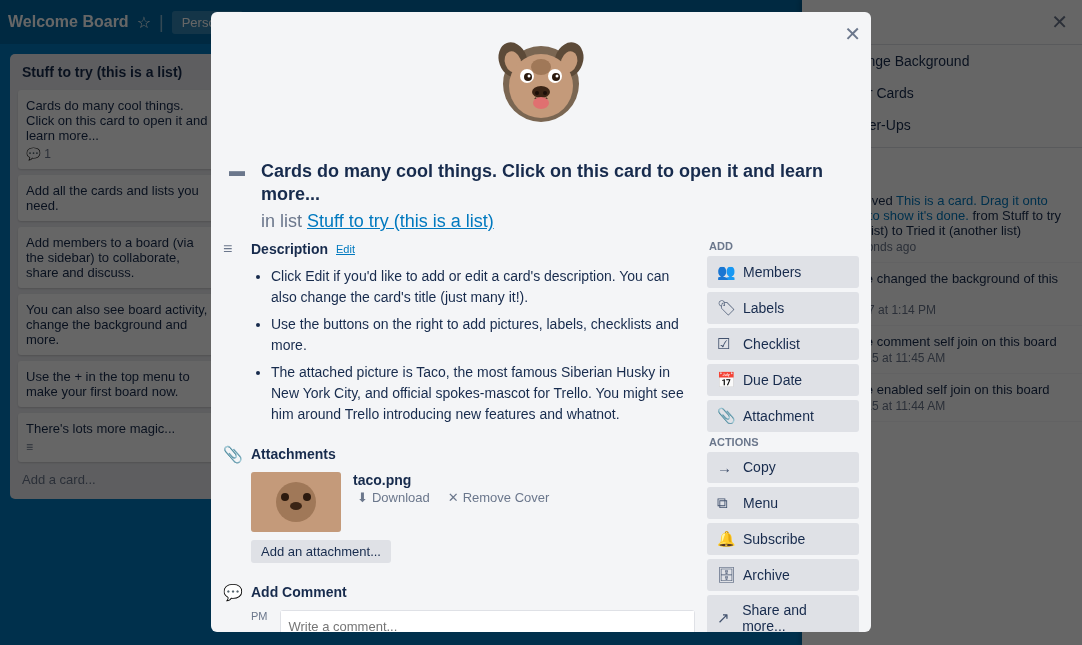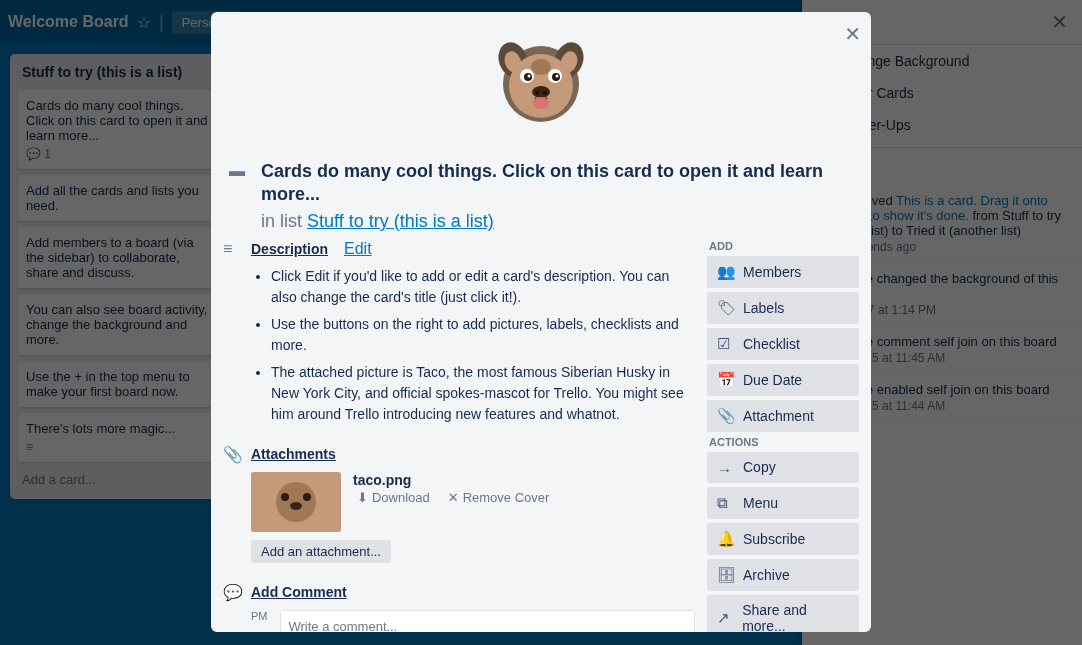--- a/index.html
+++ b/index.html
@@ -37,22 +37,22 @@
 
     
     .modal-body { display: flex; gap: 12px; padding: 0 12px 18px 12px; }
     .modal-main { flex: 1; }
     .modal-sidebar { width: 152px; flex-shrink: 0; }
 
     
     .section { margin-bottom: 20px; }
     .section-header { display: flex; align-items: center; gap: 8px; margin-bottom: 8px; }
     .section-icon { color: #6b778c; font-size: 16px; width: 20px; }
-    .section-title { font-size: 14px; font-weight: 700; color: #172b4d; text-decoration: underline; }
-    .section-edit-link { font-size: 16px; color: #0079bf; cursor: pointer; text-decoration: underline; margin-left: 8px; }
+    .section-title { font-size: 14px; font-weight: 700; color: #172b4d; }
+    .section-edit-link { font-size: 11px; color: #0079bf; cursor: pointer; text-decoration: underline; }
 
     
     .desc-content { padding-left: 28px; font-size: 14px; color: #172b4d; line-height: 1.5; }
     .desc-content ul { padding-left: 20px; }
     .desc-content li { margin-bottom: 6px; }
 
     
     .attachment-item { display: flex; gap: 12px; align-items: flex-start; padding-left: 28px; }
     .attachment-thumb { width: 90px; height: 60px; background: #dfe1e6; border-radius: 3px; display: flex; align-items: center; justify-content: center; overflow: hidden; flex-shrink: 0; }
     .attachment-info { flex: 1; }
@@ -178,21 +178,21 @@
         <div class="modal-main">
 
           <div class="section">
             <div class="section-header">
               <span class="section-icon">≡</span>
               <span class="section-title">Description</span>
               <a class="section-edit-link">Edit</a>
             </div>
             <div class="desc-content">
               <ul>
-                <li>Click Edit if you'd like to add or edit a card's description. You can also change the card's title (just click it!).</li>
+                <li>Click Edit if you'd like to add or edit a card's description. You can also change the card's title (just many it!).</li>
                 <li>Use the buttons on the right to add pictures, labels, checklists and more.</li>
                 <li>The attached picture is Taco, the most famous Siberian Husky in New York City, and official spokes-mascot for Trello. You might see him around Trello introducing new features and whatnot.</li>
               </ul>
             </div>
           </div>
 
           <div class="section">
             <div class="section-header">
               <span class="section-icon">📎</span>
               <span class="section-title">Attachments</span>

